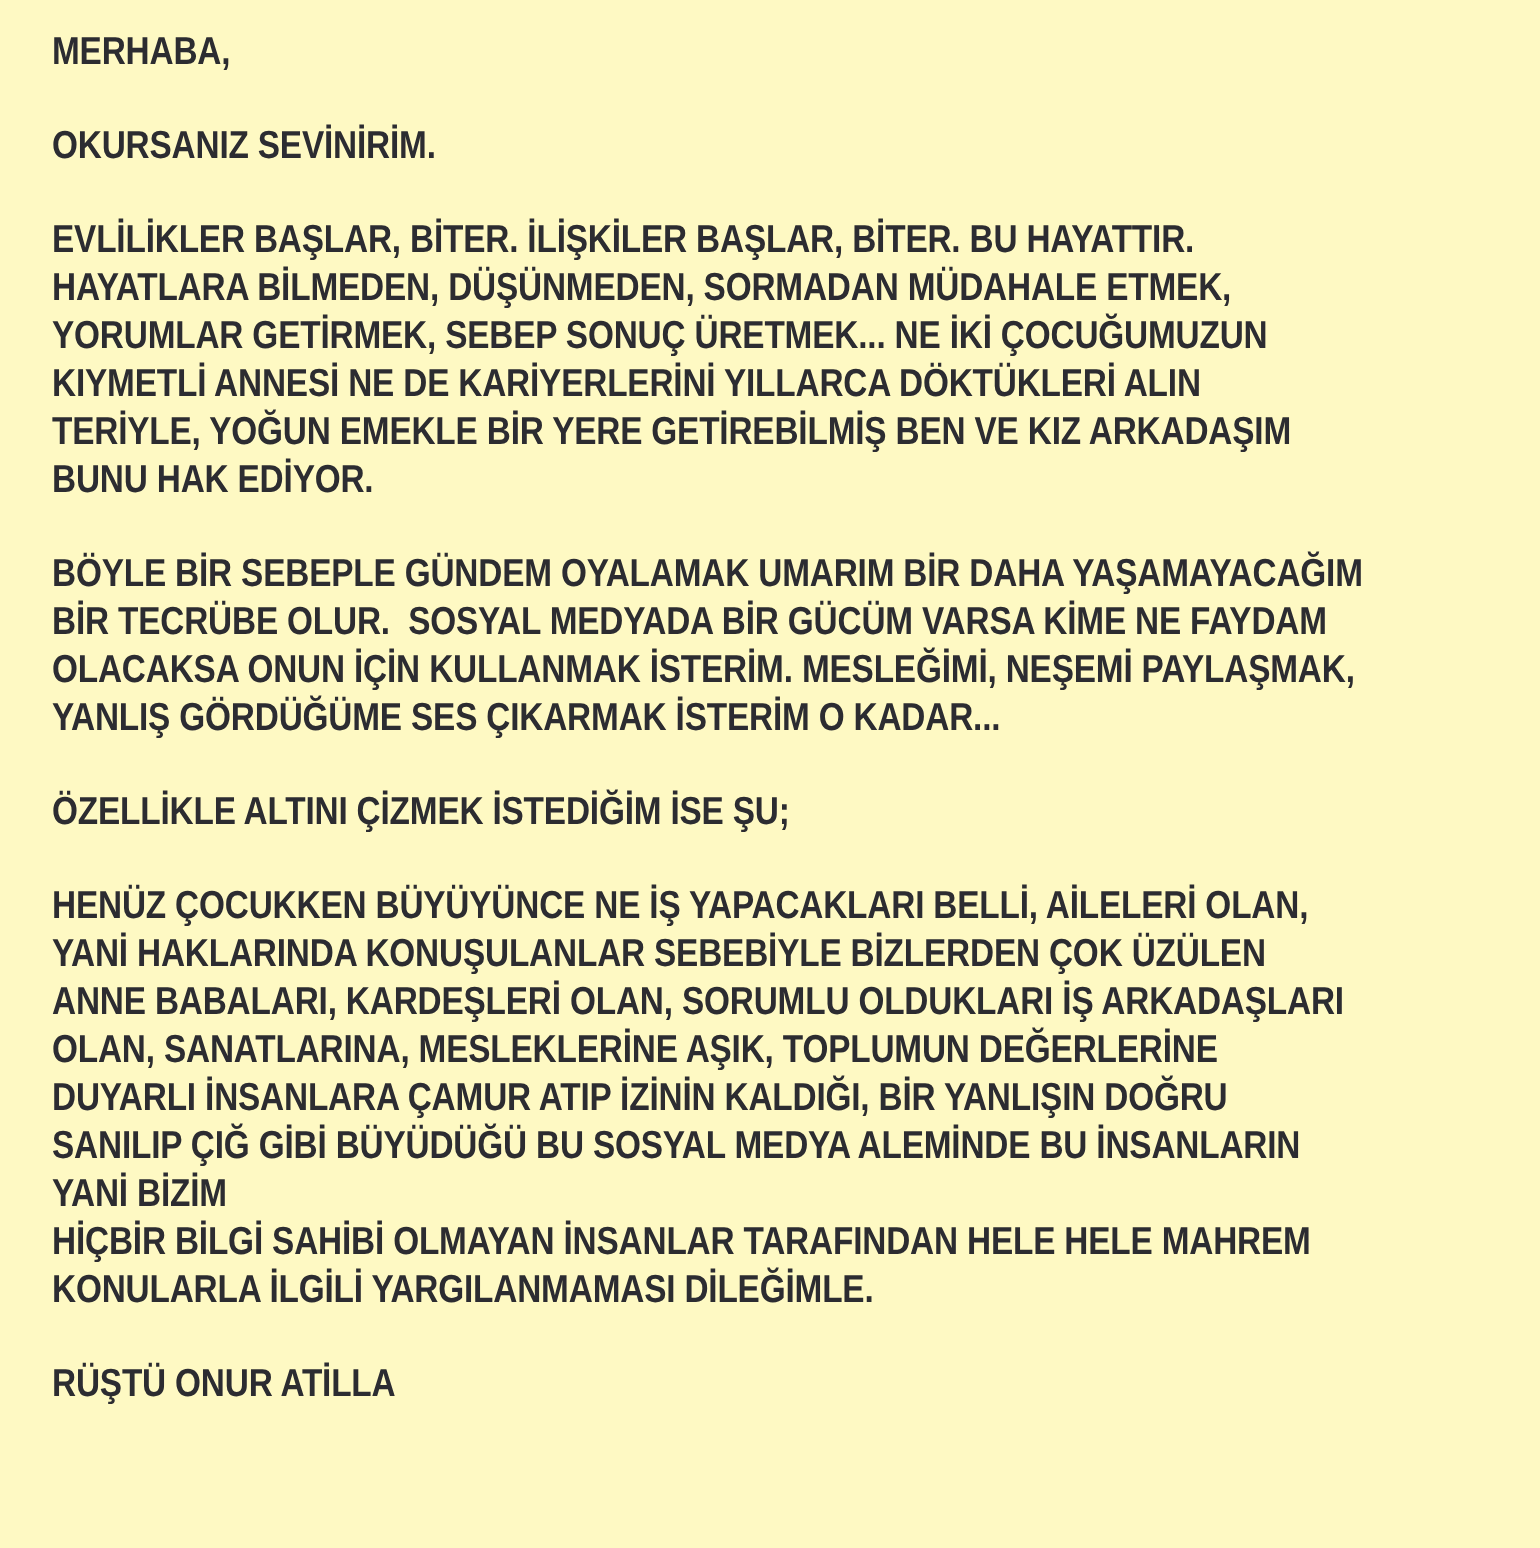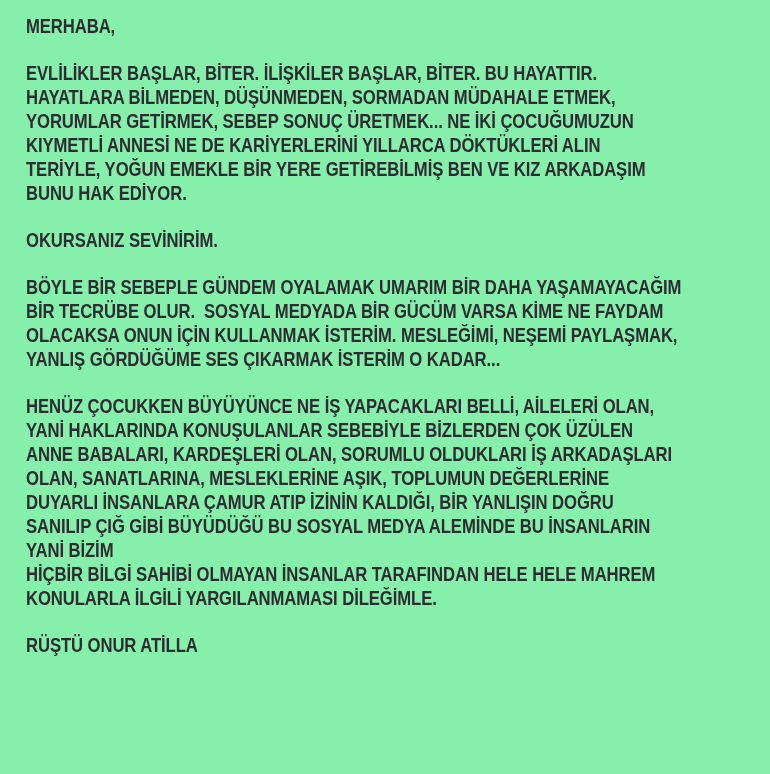--- a/index.html
+++ b/index.html
@@ -35,41 +35,44 @@
     letter-spacing: -0.1px;
     white-space: pre;
     transform: scaleX(0.855);
     transform-origin: left center;
     text-rendering: optimizeLegibility;
   }
 </style>
 </head>
 <body style="background: rgb(243, 243, 243);">
 
-<div id="statement-page" style="background: #86efac;">
+<div id="statement-page" style="background: #fef9c3;">
   <div id="paragraphs-container">
       <div class="para">
         <span class="line" style="color: rgb(44, 44, 49);">MERHABA,</span>
+      </div>
+      <div class="para">
+        <span class="line" style="color: rgb(44, 44, 49);">OKURSANIZ SEVİNİRİM.</span>
       </div>
       <div class="para">
         <span class="line" style="color: rgb(44, 44, 49);">EVLİLİKLER BAŞLAR, BİTER. İLİŞKİLER BAŞLAR, BİTER. BU HAYATTIR.</span>
         <span class="line" style="color: rgb(44, 44, 49);">HAYATLARA BİLMEDEN, DÜŞÜNMEDEN, SORMADAN MÜDAHALE ETMEK,</span>
         <span class="line" style="color: rgb(44, 44, 49);">YORUMLAR GETİRMEK, SEBEP SONUÇ ÜRETMEK... NE İKİ ÇOCUĞUMUZUN</span>
         <span class="line" style="color: rgb(44, 44, 49);">KIYMETLİ ANNESİ NE DE KARİYERLERİNİ YILLARCA DÖKTÜKLERİ ALIN</span>
         <span class="line" style="color: rgb(44, 44, 49);">TERİYLE, YOĞUN EMEKLE BİR YERE GETİREBİLMİŞ BEN VE KIZ ARKADAŞIM</span>
         <span class="line" style="color: rgb(44, 44, 49);">BUNU HAK EDİYOR.</span>
       </div>
       <div class="para">
-        <span class="line" style="color: rgb(44, 44, 49);">OKURSANIZ SEVİNİRİM.</span>
-      </div>
-      <div class="para">
         <span class="line" style="color: rgb(44, 44, 49);">BÖYLE BİR SEBEPLE GÜNDEM OYALAMAK UMARIM BİR DAHA YAŞAMAYACAĞIM</span>
         <span class="line" style="color: rgb(44, 44, 49);">BİR TECRÜBE OLUR.  SOSYAL MEDYADA BİR GÜCÜM VARSA KİME NE FAYDAM</span>
         <span class="line" style="color: rgb(44, 44, 49);">OLACAKSA ONUN İÇİN KULLANMAK İSTERİM. MESLEĞİMİ, NEŞEMİ PAYLAŞMAK,</span>
         <span class="line" style="color: rgb(44, 44, 49);">YANLIŞ GÖRDÜĞÜME SES ÇIKARMAK İSTERİM O KADAR...</span>
+      </div>
+      <div class="para">
+        <span class="line" style="color: rgb(44, 44, 49);">ÖZELLİKLE ALTINI ÇİZMEK İSTEDİĞİM İSE ŞU;</span>
       </div>
       <div class="para">
         <span class="line" style="color: rgb(44, 44, 49);">HENÜZ ÇOCUKKEN BÜYÜYÜNCE NE İŞ YAPACAKLARI BELLİ, AİLELERİ OLAN,</span>
         <span class="line" style="color: rgb(44, 44, 49);">YANİ HAKLARINDA KONUŞULANLAR SEBEBİYLE BİZLERDEN ÇOK ÜZÜLEN</span>
         <span class="line" style="color: rgb(44, 44, 49);">ANNE BABALARI, KARDEŞLERİ OLAN, SORUMLU OLDUKLARI İŞ ARKADAŞLARI</span>
         <span class="line" style="color: rgb(44, 44, 49);">OLAN, SANATLARINA, MESLEKLERİNE AŞIK, TOPLUMUN DEĞERLERİNE</span>
         <span class="line" style="color: rgb(44, 44, 49);">DUYARLI İNSANLARA ÇAMUR ATIP İZİNİN KALDIĞI, BİR YANLIŞIN DOĞRU</span>
         <span class="line" style="color: rgb(44, 44, 49);">SANILIP ÇIĞ GİBİ BÜYÜDÜĞÜ BU SOSYAL MEDYA ALEMİNDE BU İNSANLARIN</span>
         <span class="line" style="color: rgb(44, 44, 49);">YANİ BİZİM</span>
         <span class="line" style="color: rgb(44, 44, 49);">HİÇBİR BİLGİ SAHİBİ OLMAYAN İNSANLAR TARAFINDAN HELE HELE MAHREM</span>

